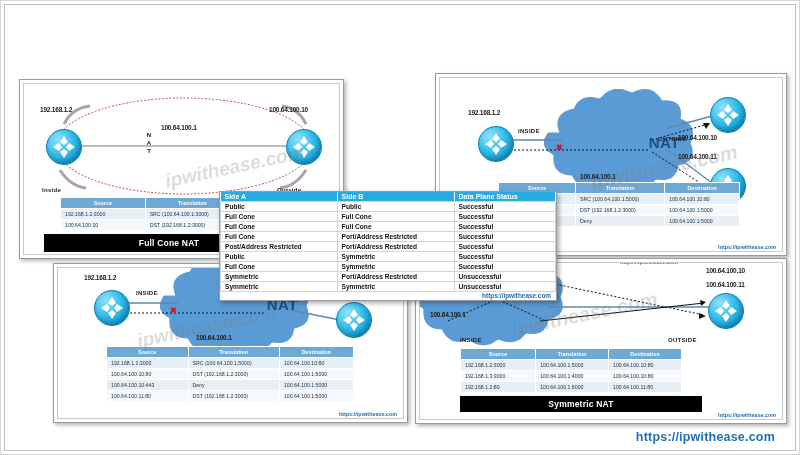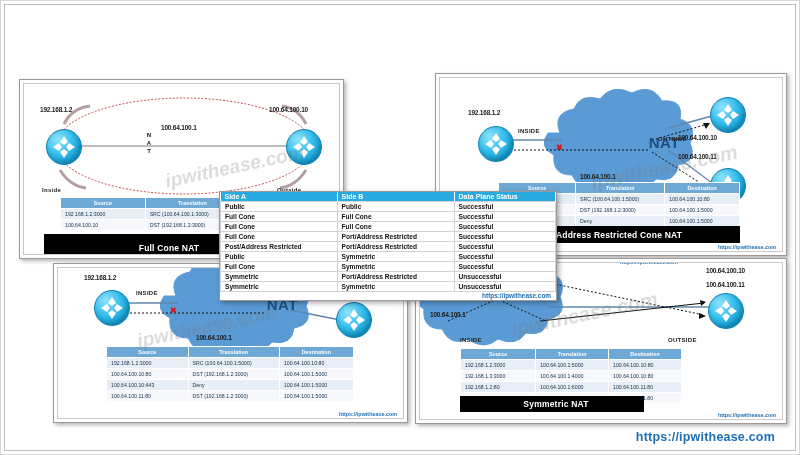--- a/index.html
+++ b/index.html
@@ -206,21 +206,21 @@
             <td>100.64.100.10</td>
           </tr>
           <tr class="r-even">
             <td>100.64.100.10</td>
             <td>DST (192.168.1.2:3000)</td>
             <td>100.64.100.1</td>
           </tr>
         </tbody>
       </table>
 
-      <div class="caption-bar" style="left:20px;top:150px;width:250px;height:28px;text-align:center;">Full Cone NAT</div>
+      <div class="caption-bar" style="left:20px;top:150px;width:250px;height:18px;text-align:center;">Full Cone NAT</div>
       <div class="watermark" style="left:140px;top:72px;font-size:19px;">ipwithease.com</div>
     </div>
   </div>
 
   <div class="panel" id="panel-addrrest">
     <div class="inner">
       <div class="diag">
         <svg width="346" height="178" style="position:absolute;left:0;top:0;">
           <path d="M120 55 q -8 -20 14 -24 q 6 -16 26 -10 q 12 -16 32 -6 q 20 -10 30 8 q 22 -2 18 18 q 18 6 10 24 q 8 18 -12 22 q -2 18 -22 14 q -10 14 -28 6 q -14 12 -30 0 q -18 8 -26 -10 q -20 0 -18 -20 q -16 -8 -6 -22 z" fill="#5b9bd5" stroke="#5b9bd5"></path>
           <line x1="70" y1="62" x2="122" y2="62" stroke="#5f86ad" stroke-width="1.3"></line>
@@ -299,21 +299,20 @@
             <td>100.64.100.1:5000</td>
           </tr>
           <tr class="r-odd">
             <td>100.64.100.11:80</td>
             <td>Deny</td>
             <td>100.64.100.1:5000</td>
           </tr>
         </tbody>
       </table>
 
-      <div class="caption-bar" style="left:58px;top:148px;width:242px;height:17px;">Address Restricted Cone NAT</div>
       <div class="panel-url" style="right:6px;bottom:1px;">https://ipwithease.com</div>
       <div class="watermark" style="left:150px;top:78px;font-size:20px;">ipwithease.com</div>
     </div>
   </div>
 
   <div class="panel" id="panel-portrest">
     <div class="inner">
       <div class="diag">
         <svg width="349" height="154" style="position:absolute;left:0;top:0;">
           <path d="M118 28 q -8 -20 14 -24 q 6 -16 26 -10 q 12 -16 32 -6 q 20 -10 30 8 q 22 -2 18 18 q 18 6 10 24 q 8 18 -12 22 q -2 18 -22 14 q -10 14 -28 6 q -14 12 -30 0 q -18 8 -26 -10 q -20 0 -18 -20 q -16 -8 -6 -22 z" fill="#5b9bd5" stroke="#5b9bd5"></path>
@@ -454,21 +453,21 @@
             <td>100.64.100.11:80</td>
           </tr>
           <tr class="r-even">
             <td>192.168.1.3:80</td>
             <td>100.64.100.1:7000</td>
             <td>100.64.100.11:80</td>
           </tr>
         </tbody>
       </table>
 
-      <div class="caption-bar" style="left:40px;top:133px;width:176px;height:16px;padding-left:8px;">Symmetric NAT</div>
+      <div class="caption-bar" style="left:40px;top:133px;width:242px;height:16px;">Symmetric NAT</div>
       <div class="panel-url" style="right:6px;bottom:1px;">https://ipwithease.com</div>
       <div class="watermark" style="left:90px;top:40px;font-size:20px;">ipwithease.com</div>
     </div>
   </div>
 
   <div id="overlay-table">
     <table>
       <thead>
         <tr>
           <th style="width:35%">Side A</th>

